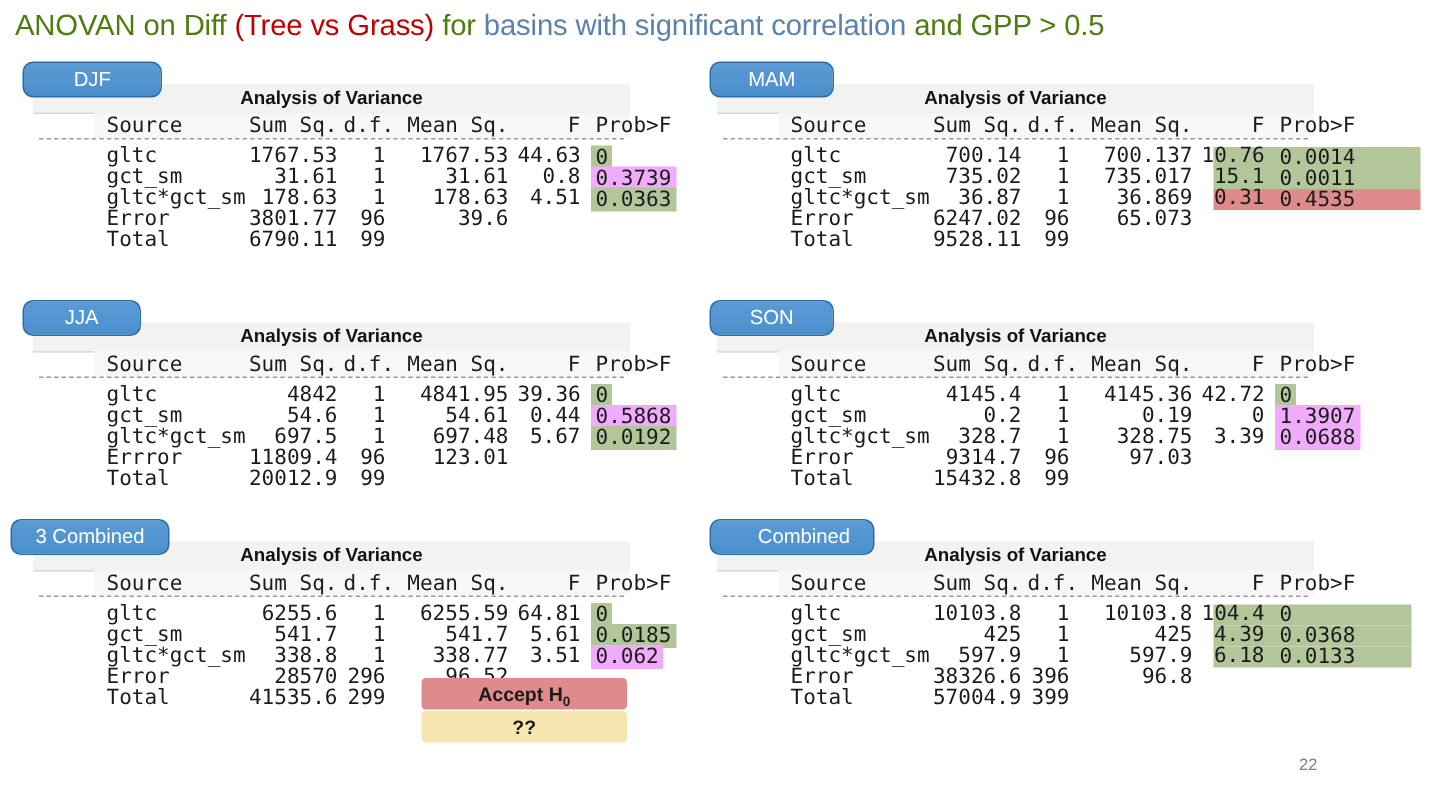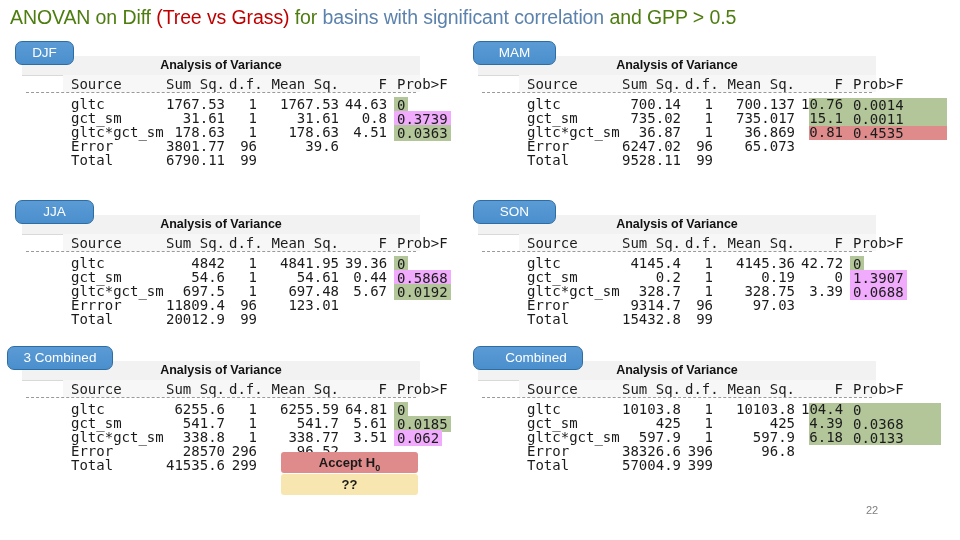--- a/index.html
+++ b/index.html
@@ -188,21 +188,21 @@
       <div class="aov-headstrip">
         <div class="aov-title">Analysis of Variance</div>
       </div>
       <div class="aov-colhead mono"><span class="c-src hcell" style="top: 1px;">Source</span><span class="c-ss hcell" style="top: 1px;">Sum Sq.</span><span class="c-df hcell" style="top: 1px;">d.f.</span><span class="c-ms hcell" style="top: 1px;">Mean Sq.</span><span class="c-f hcell" style="top: 1px;">F</span><span class="c-p hcell" style="top: 1px;">Prob&gt;F</span></div>
       <div class="aov-rule"></div>
       <div class="hl-band" style="left: 331px; top: 42px; width: 138px; height: 14px;"></div>
       <div class="hl-band" style="left: 331px; top: 56px; width: 138px; height: 14px;"></div>
       <div class="hl-band red" style="left: 331px; top: 70px; width: 138px; height: 14px;"></div>
       <div class="aov-row mono" style="top: 41px;"><span class="c-src">gltc</span><span class="c-ss">700.14</span><span class="c-df">1</span><span class="c-ms">700.137</span><span class="c-f">10.76</span><span class="c-p"><span class="pmark p-none">0.0014</span></span></div>
       <div class="aov-row mono" style="top: 55px;"><span class="c-src">gct_sm</span><span class="c-ss">735.02</span><span class="c-df">1</span><span class="c-ms">735.017</span><span class="c-f">15.1</span><span class="c-p"><span class="pmark p-none">0.0011</span></span></div>
-      <div class="aov-row mono" style="top: 69px;"><span class="c-src">gltc*gct_sm</span><span class="c-ss">36.87</span><span class="c-df">1</span><span class="c-ms">36.869</span><span class="c-f">0.81</span><span class="c-p"><span class="pmark p-none">0.4535</span></span></div>
+      <div class="aov-row mono" style="top: 69px;"><span class="c-src">gltc*gct_sm</span><span class="c-ss">36.87</span><span class="c-df">1</span><span class="c-ms">36.869</span><span class="c-f">0.31</span><span class="c-p"><span class="pmark p-none">0.4535</span></span></div>
       <div class="aov-row mono" style="top: 83px;"><span class="c-src">Error</span><span class="c-ss">6247.02</span><span class="c-df">96</span><span class="c-ms">65.073</span><span class="c-f"></span><span class="c-p"><span class="pmark p-none"></span></span></div>
       <div class="aov-row mono" style="top: 97px;"><span class="c-src">Total</span><span class="c-ss">9528.11</span><span class="c-df">99</span><span class="c-ms"></span><span class="c-f"></span><span class="c-p"><span class="pmark p-none"></span></span></div>
     </div>
     <div class="anova-panel" style="left: 22px; top: 215px; width: 398px; height: 115px;">
       <div class="aov-headstrip">
         <div class="aov-title">Analysis of Variance</div>
       </div>
       <div class="aov-colhead mono"><span class="c-src hcell" style="top: 1px;">Source</span><span class="c-ss hcell" style="top: 1px;">Sum Sq.</span><span class="c-df hcell" style="top: 1px;">d.f.</span><span class="c-ms hcell" style="top: 1px;">Mean Sq.</span><span class="c-f hcell" style="top: 1px;">F</span><span class="c-p hcell" style="top: 1px;">Prob&gt;F</span></div>
       <div class="aov-rule"></div>
       <div class="aov-row mono" style="top: 41px;"><span class="c-src">gltc</span><span class="c-ss">4842</span><span class="c-df">1</span><span class="c-ms">4841.95</span><span class="c-f">39.36</span><span class="c-p"><span class="pmark p-reject">0</span></span></div>
@@ -246,21 +246,21 @@
       <div class="hl-band" style="left: 331px; top: 70px; width: 132px; height: 14px;"></div>
       <div class="aov-row mono" style="top: 41px;"><span class="c-src">gltc</span><span class="c-ss">10103.8</span><span class="c-df">1</span><span class="c-ms">10103.8</span><span class="c-f">104.4</span><span class="c-p"><span class="pmark p-none">0</span></span></div>
       <div class="aov-row mono" style="top: 55px;"><span class="c-src">gct_sm</span><span class="c-ss">425</span><span class="c-df">1</span><span class="c-ms">425</span><span class="c-f">4.39</span><span class="c-p"><span class="pmark p-none">0.0368</span></span></div>
       <div class="aov-row mono" style="top: 69px;"><span class="c-src">gltc*gct_sm</span><span class="c-ss">597.9</span><span class="c-df">1</span><span class="c-ms">597.9</span><span class="c-f">6.18</span><span class="c-p"><span class="pmark p-none">0.0133</span></span></div>
       <div class="aov-row mono" style="top: 83px;"><span class="c-src">Error</span><span class="c-ss">38326.6</span><span class="c-df">396</span><span class="c-ms">96.8</span><span class="c-f"></span><span class="c-p"><span class="pmark p-none"></span></span></div>
       <div class="aov-row mono" style="top: 97px;"><span class="c-src">Total</span><span class="c-ss">57004.9</span><span class="c-df">399</span><span class="c-ms"></span><span class="c-f"></span><span class="c-p"><span class="pmark p-none"></span></span></div>
     </div>
   </div>
 
 <div id="tabs-host">
-    <div class="season-tab" style="left: 15px; top: 41px; width: 59px;">DJF</div>
+    <div class="season-tab" style="left: 15px; top: 41px; width: 93px;">DJF</div>
     <div class="season-tab" style="left: 473px; top: 41px; width: 83px;">MAM</div>
     <div class="season-tab" style="left: 15px; top: 200px; width: 79px;">JJA</div>
     <div class="season-tab" style="left: 473px; top: 200px; width: 83px;">SON</div>
     <div class="season-tab" style="left: 7px; top: 346px; width: 106px;">3 Combined</div>
     <div class="season-tab" style="left: 473px; top: 346px; width: 110px; padding-left: 16px;">Combined</div>
   </div>
 
 <div id="legend">
     <div class="legend-item lg-red"><span>Accept H</span><sub>0</sub></div>
     <div class="legend-item lg-yellow"><span>??</span></div>

